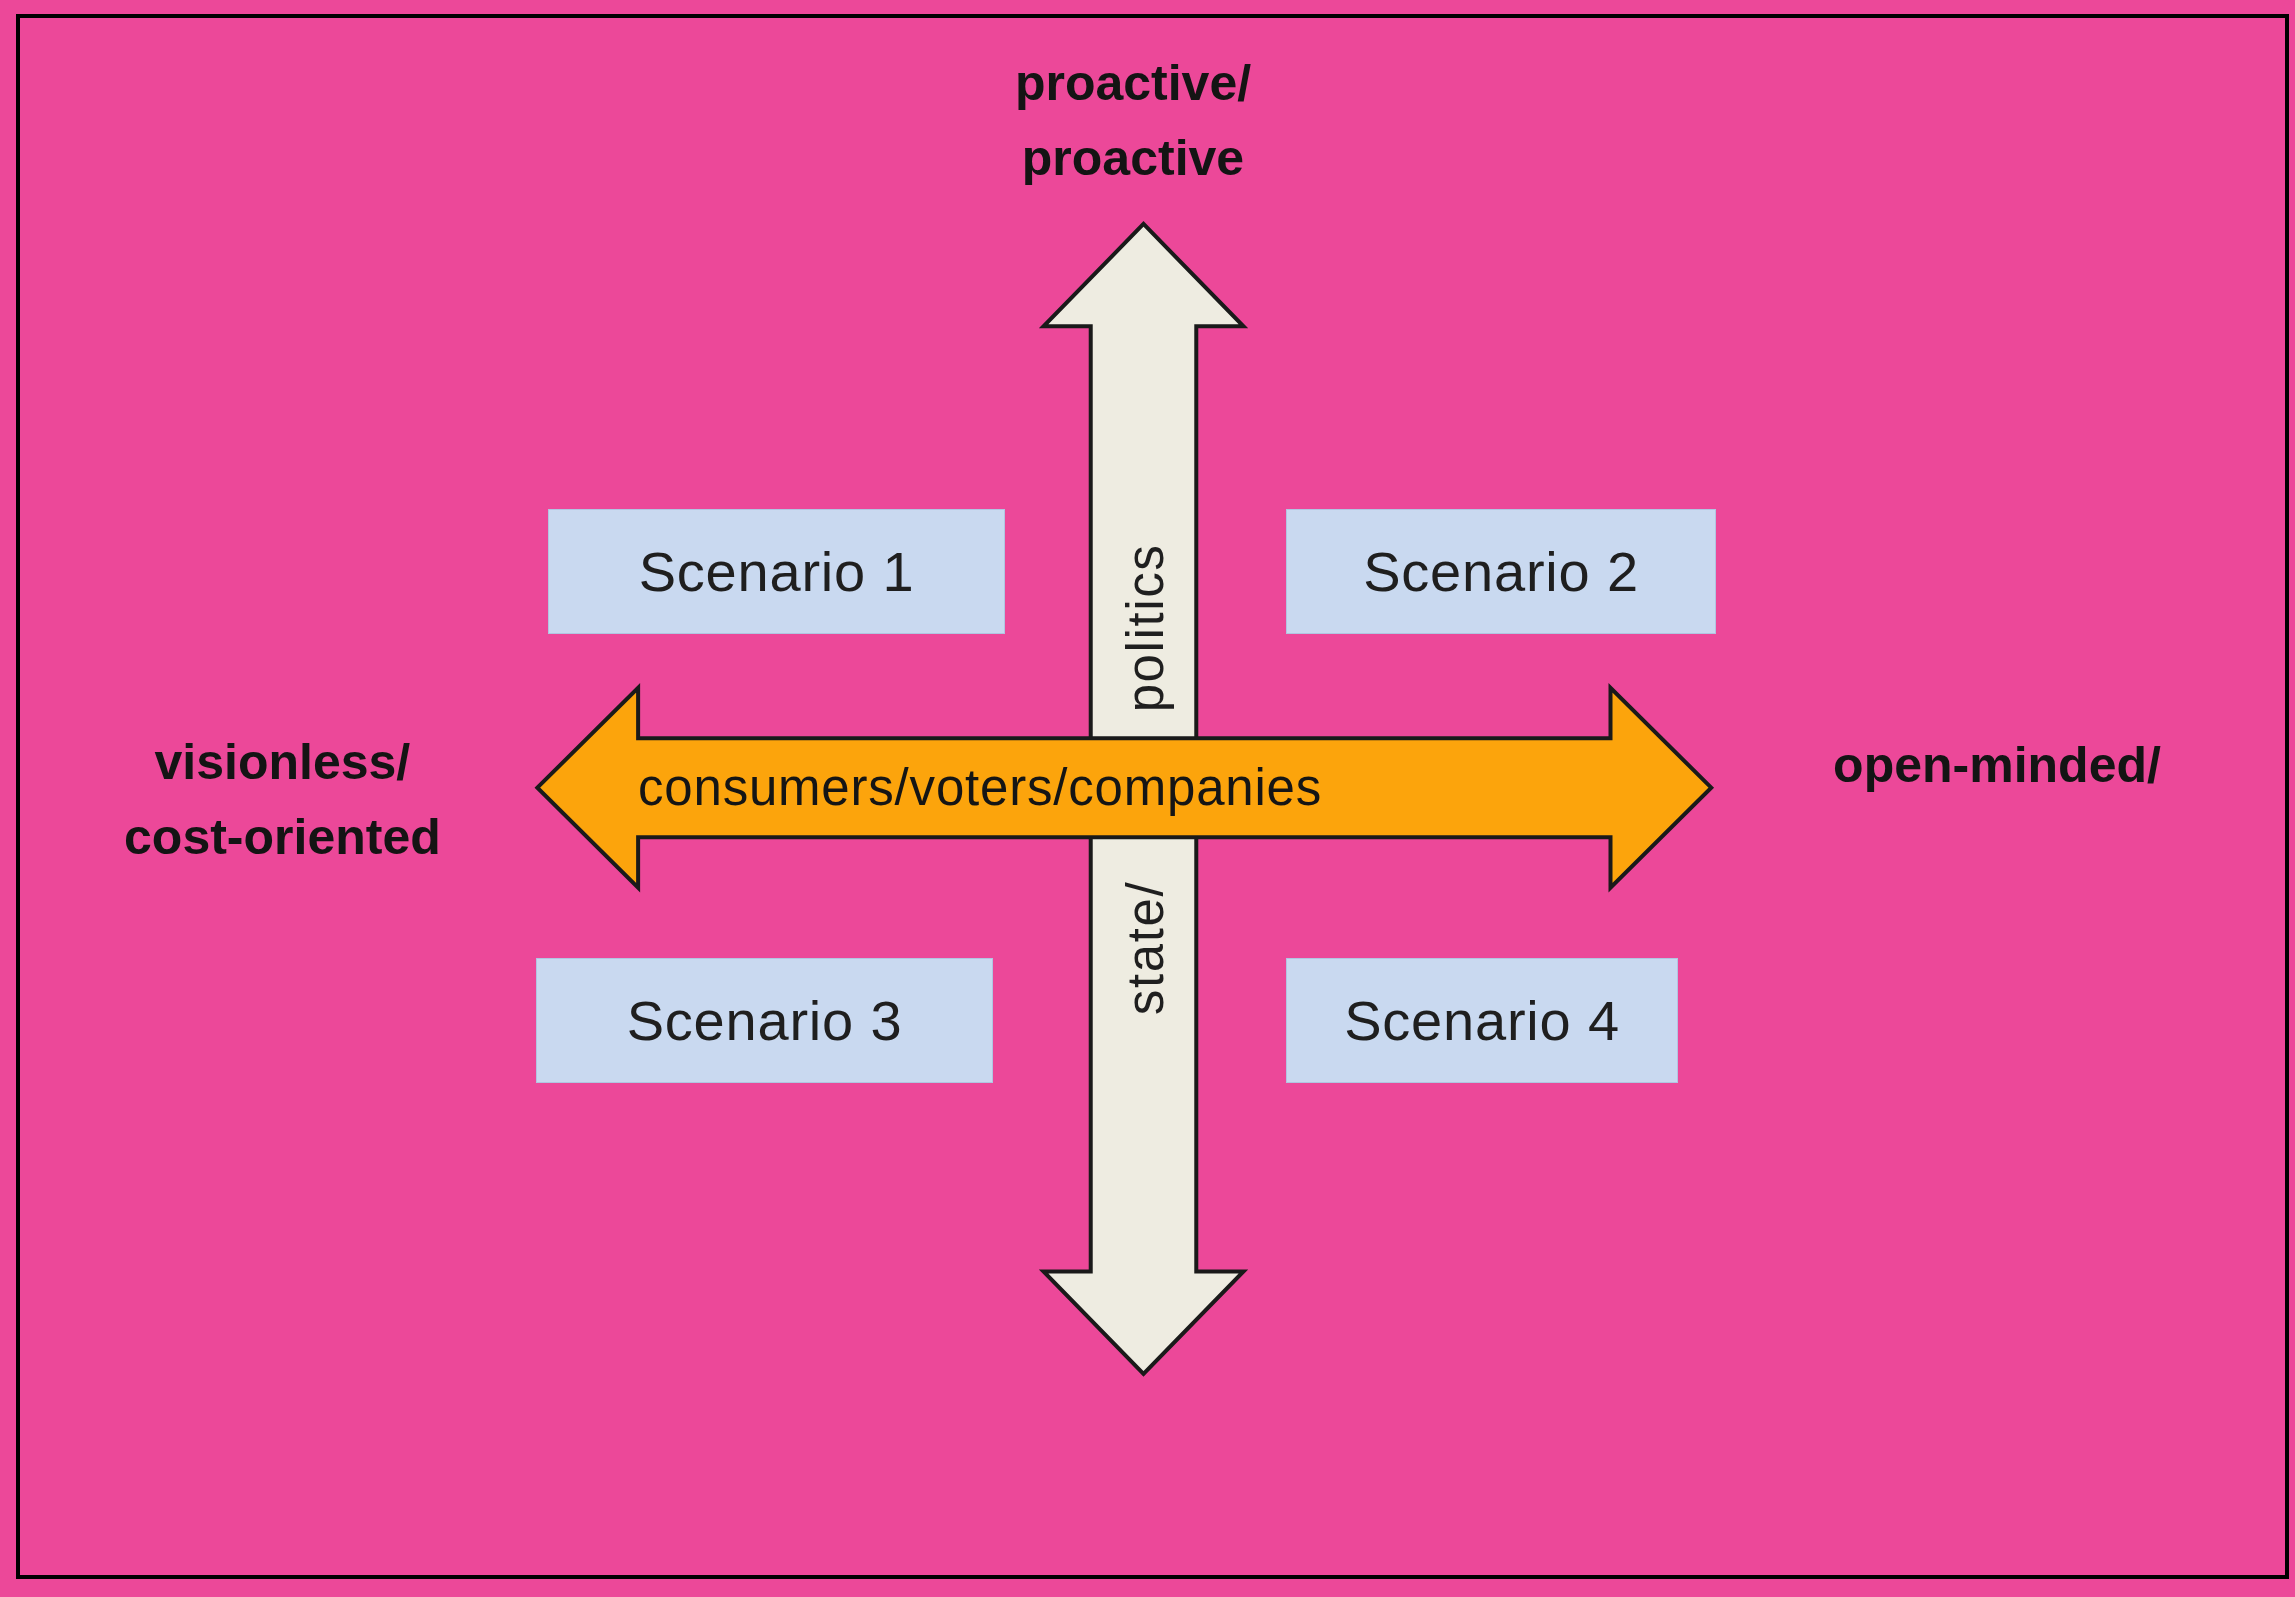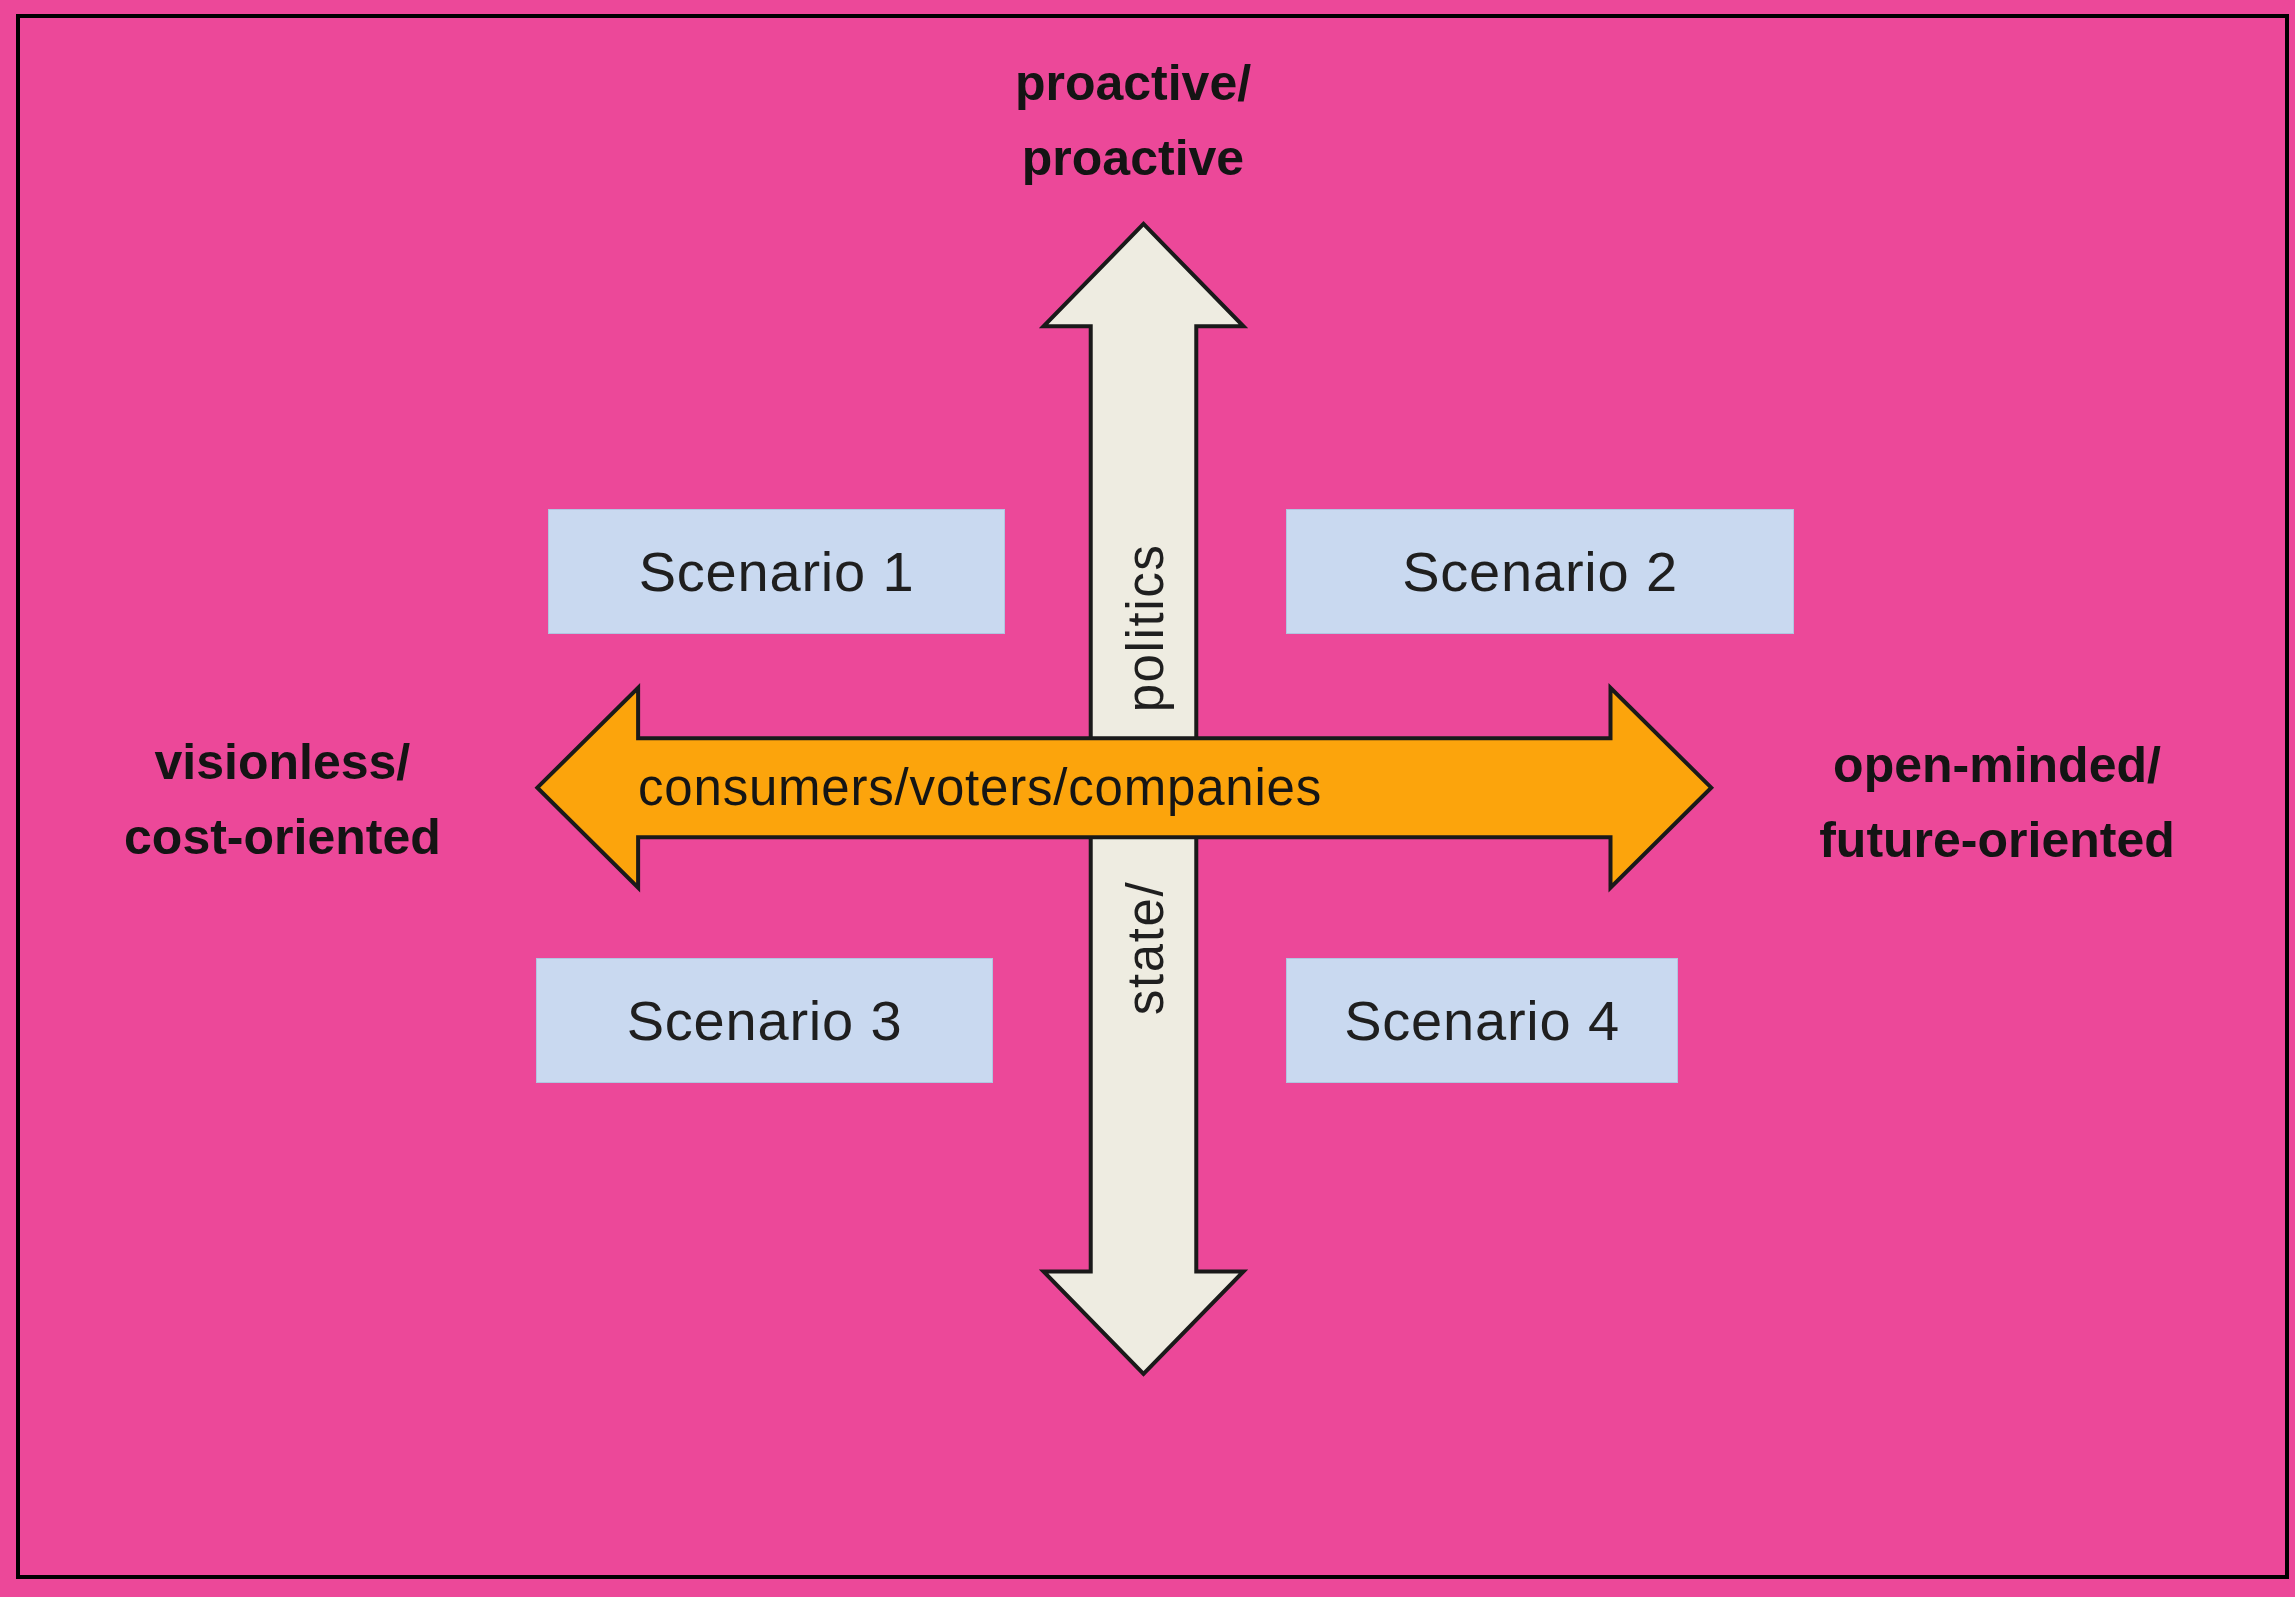--- a/index.html
+++ b/index.html
@@ -43,21 +43,21 @@
     height: 125px;
     background: #c9d9f0;
     border: 1.6px solid rgba(157, 181, 215, 0.55);
     box-sizing: border-box;
     display: flex; align-items: center; justify-content: center;
     font-size: 56px;
     color: #1f1f1f;
     letter-spacing: 0.8px;
   }
   .q1 { left: 548px;  top: 509px;  width: 457px; }
-  .q2 { left: 1286px; top: 509px;  width: 508px; }
+  .q2 { left: 1286px; top: 509px;  width: 430px; }
   .q3 { left: 536px;  top: 958px; width: 457px; text-align: right; }
   .q4 { left: 1286px; top: 958px; width: 392px; text-align: center; }
   .vlabel {
     position: absolute;
     transform: translate(-50%, -50%) rotate(-90deg);
     font-size: 51px;
     color: #1f1f1f;
     white-space: nowrap;
     letter-spacing: 1.6px;
   }
@@ -92,21 +92,20 @@
   <div class="pole pole-top">
     <span>proactive/</span>
     <span>proactive</span>
   </div>
   <div class="pole pole-left">
     <span>visionless/</span>
     <span>cost-oriented</span>
   </div>
   <div class="pole pole-right">
     <span>open-minded/</span>
-    <span>future-oriented</span>
   </div>
 
   <div class="quad q1">
     <span>Scenario 1</span>
   </div>
   <div class="quad q2">
     <span>Scenario 2</span>
   </div>
   <div class="quad q3">
     <span>Scenario 3</span>

